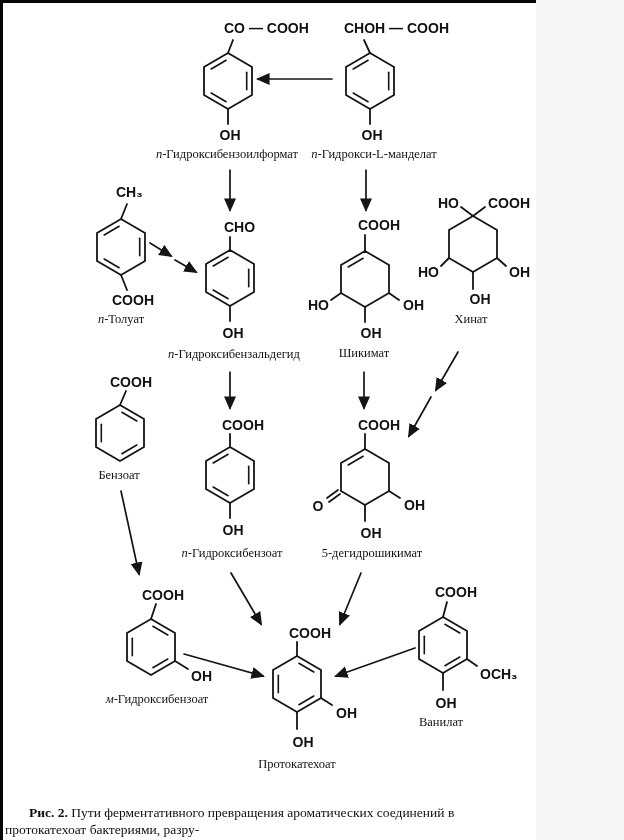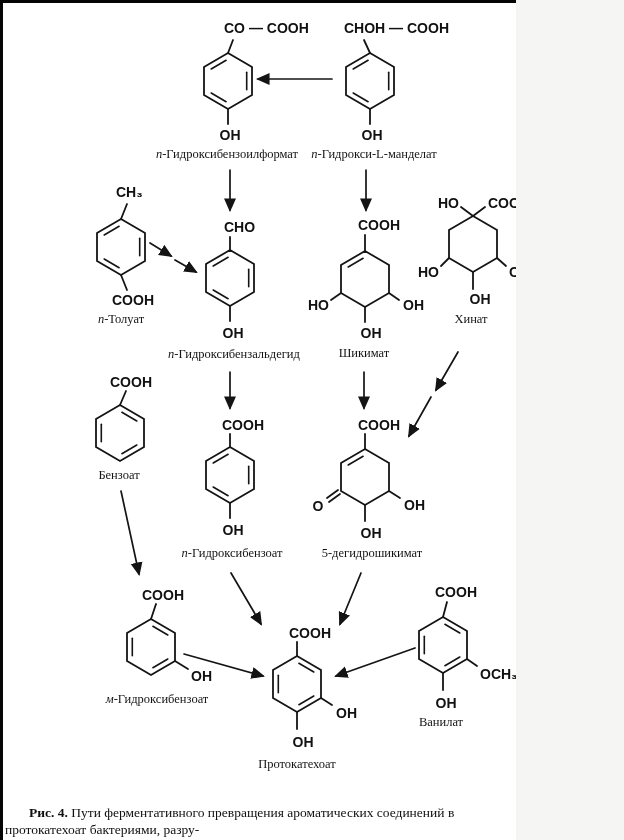--- a/index.html
+++ b/index.html
@@ -1,17 +1,17 @@
 <!DOCTYPE html>
 <html><head>
 <meta charset="utf-8">
 <style>
   html,body{margin:0;padding:0;background:#f5f5f3;}
   #page{position:relative;width:516px;height:840px;background:#ffffff;overflow:hidden;
-        font-family:"Liberation Serif","DejaVu Serif",serif;color:#141414;}
+        font-family:"Liberation Serif","DejaVu Serif",serif;color:#141414;padding-left:20px;}
   .scan-edge-top{position:absolute;top:0;left:0;width:624px;height:3px;background:#050505;}
   .scan-edge-left{position:absolute;top:0;left:0;width:3px;height:840px;background:#050505;}
   svg{position:absolute;top:0;left:0;}
   svg *{stroke-linecap:round;}
   .bond{stroke:#141414;stroke-width:1.8;fill:none;}
   .inner{stroke:#141414;stroke-width:1.6;fill:none;}
   .arrow{stroke:#141414;stroke-width:1.7;fill:none;}
   .f{font:bold 14px "Liberation Sans","DejaVu Sans",sans-serif;fill:#111;}
   .lbl{font:12.5px "Liberation Serif","DejaVu Serif",serif;fill:#141414;}
   .lbl .pfx{font-style:italic;}
@@ -203,16 +203,16 @@
       <text class="f" x="435" y="597">COOH</text>
       <text class="f" x="480" y="679">OCH₃</text>
       <text class="f" x="446" y="708" text-anchor="middle">OH</text>
       <text class="lbl" x="441" y="726" text-anchor="middle"><tspan>Ванилат</tspan></text>
     </g>
 
     <line class="arrow" x1="415" y1="648" x2="336" y2="676" marker-end="url(#ah)"></line>
   </svg>
 
   <div id="caption">
-    <div class="line1"><b>Рис. 4.</b><span> Пути ферментативного превращения ароматических соединений в протокатехоат бактериями, разру-</span></div>
+    <div class="line1"><b>Рис. 2.</b><span> Пути ферментативного превращения ароматических соединений в протокатехоат бактериями, разру-</span></div>
     <div class="line2"><span>шающими ксенобиотики.</span></div>
   </div>
 </div>
 
 </body></html>

